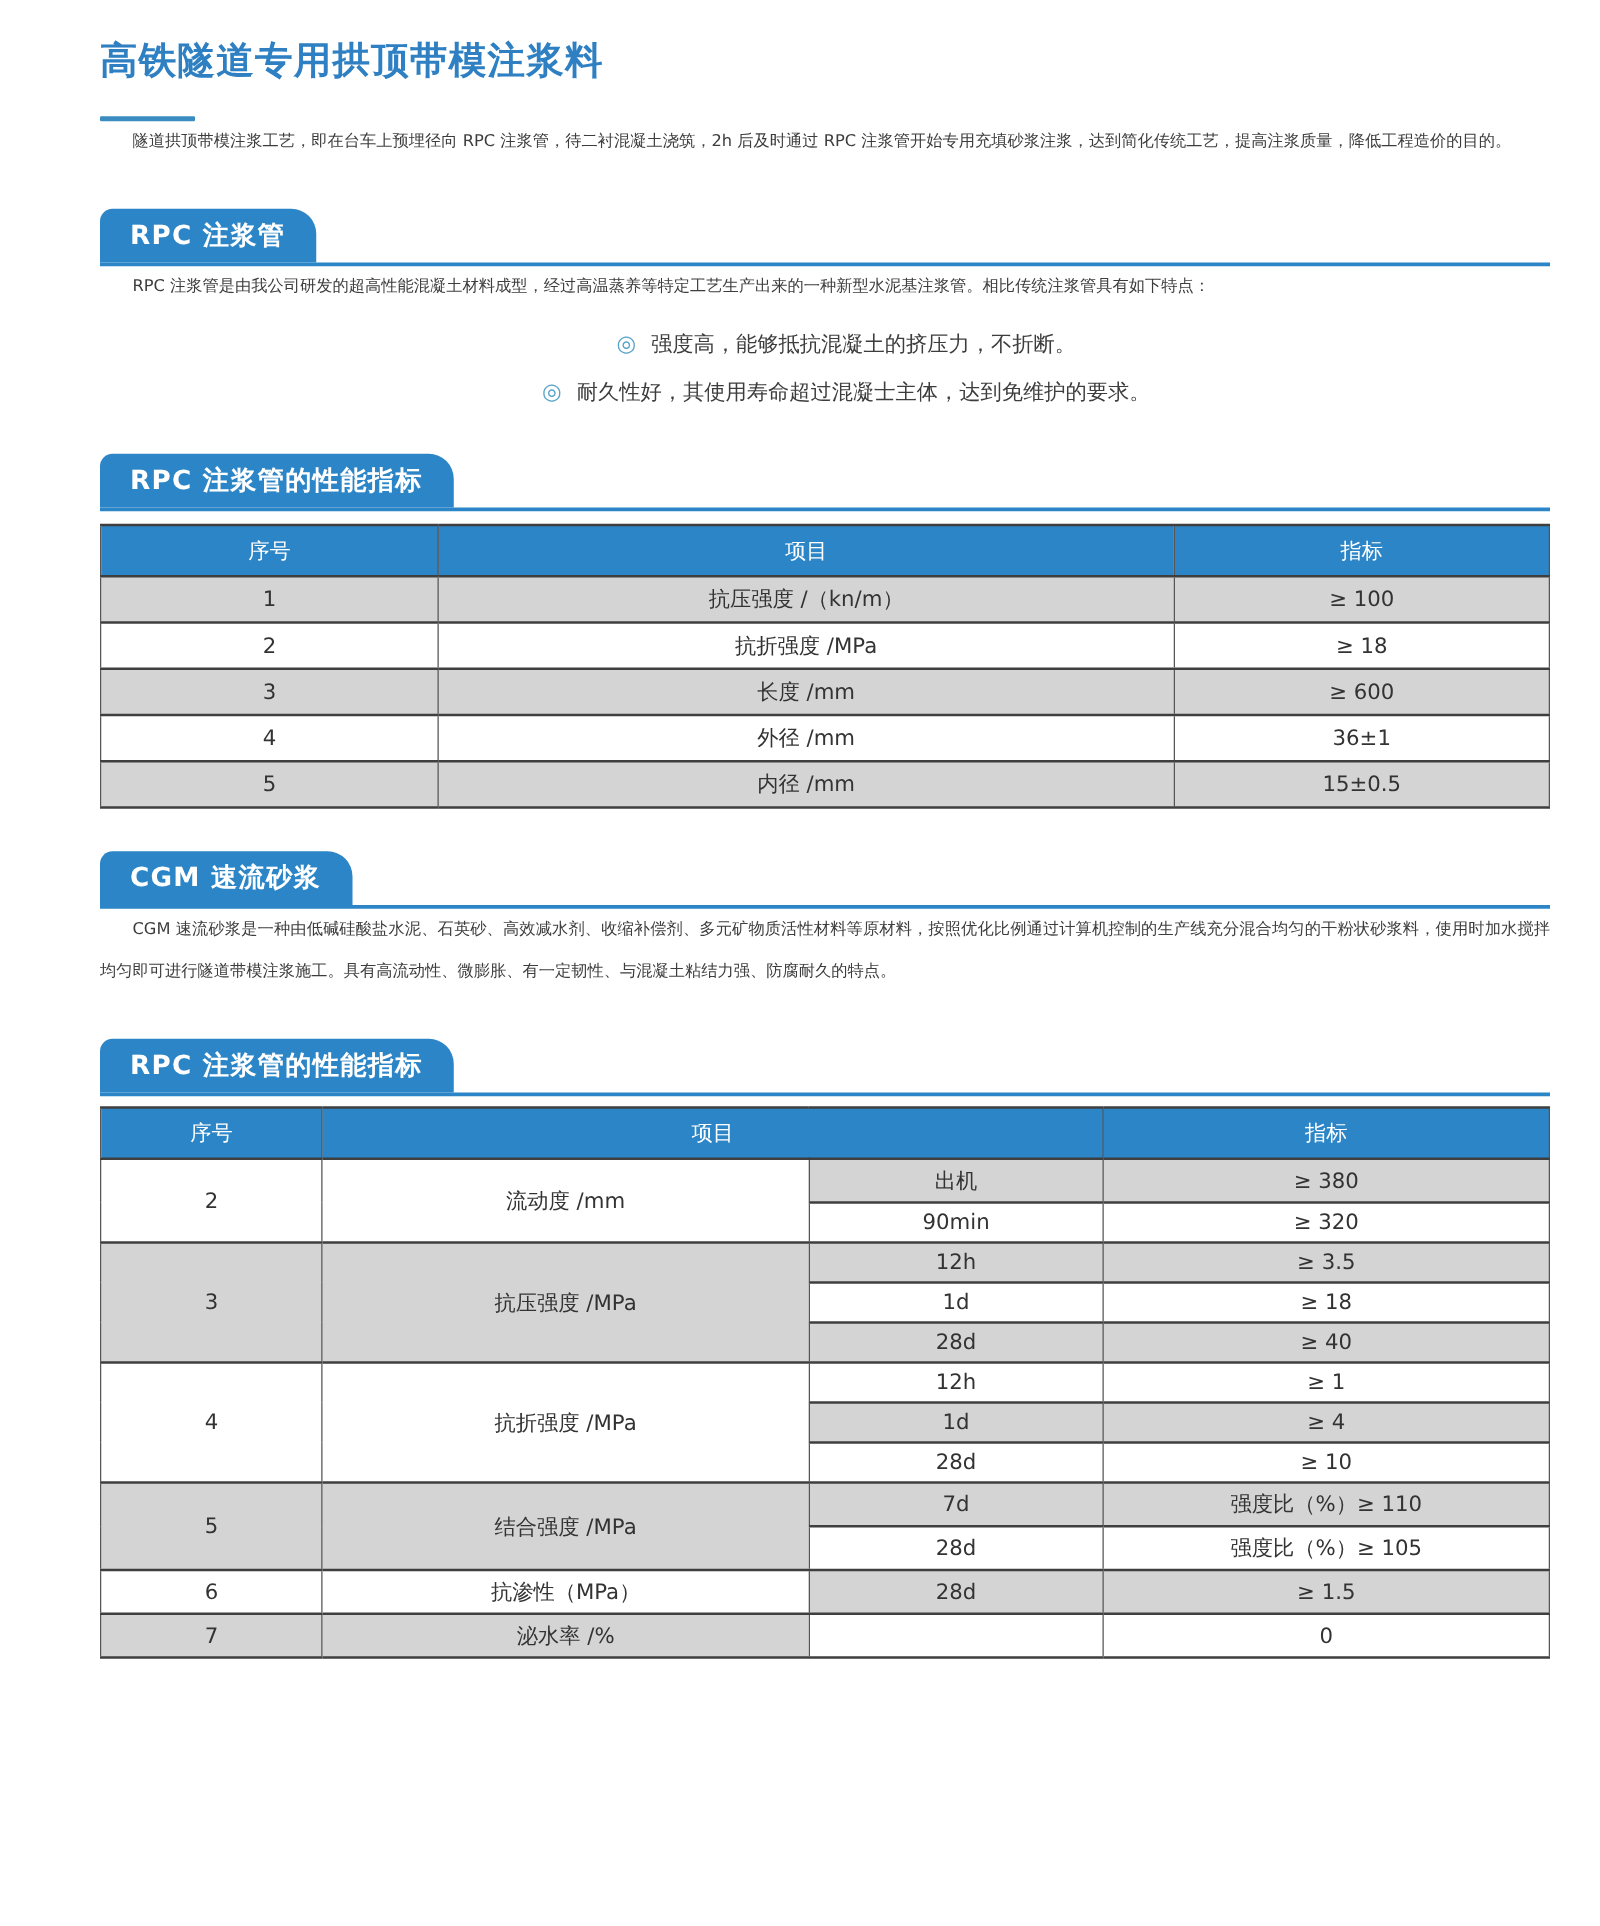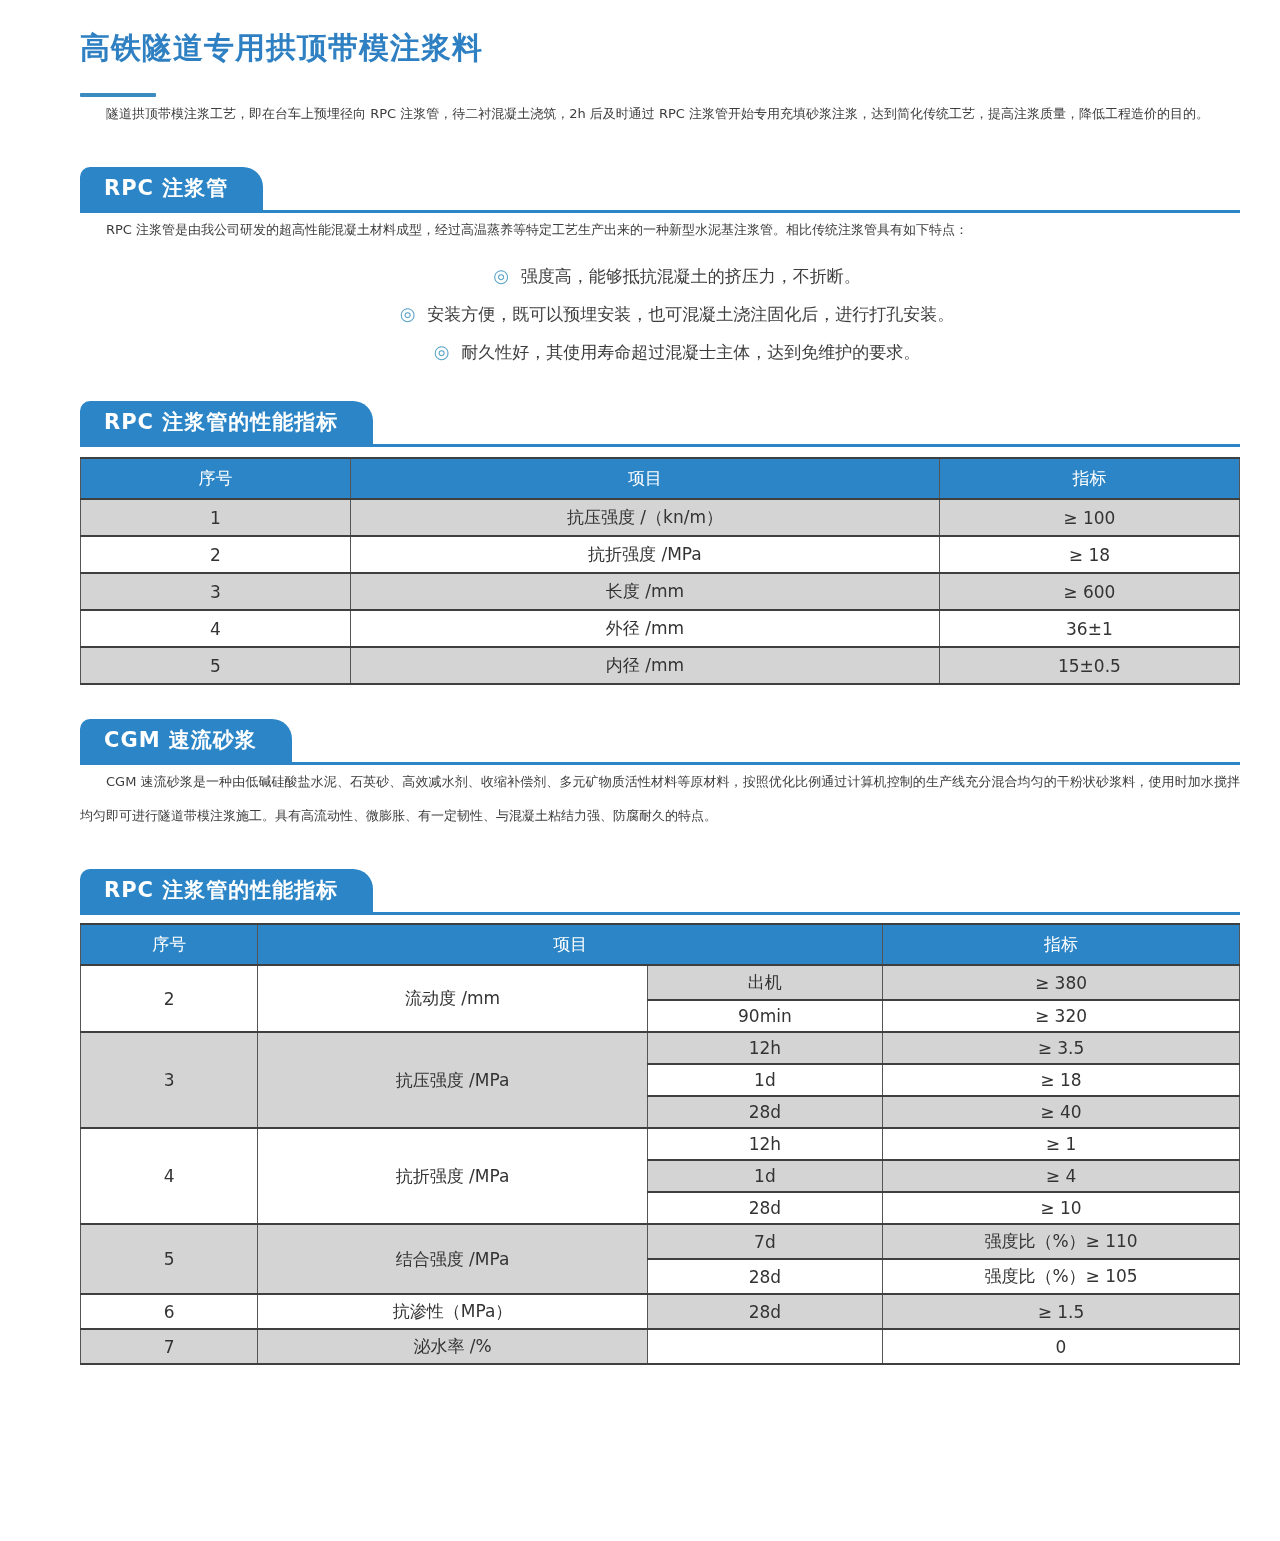--- a/index.html
+++ b/index.html
@@ -34,21 +34,21 @@
   .intro{margin-top:26px;}
 
   .badge-row{
     border-bottom:3px solid var(--accent-blue);
     line-height:0;
   }
   .badge{
     display:inline-block;
     background:var(--accent-blue);
     color:#fff;font-size:21px;font-weight:bold;
-    line-height:43px;padding:0 35px 0 24px;
+    line-height:43px;padding:0 25px 0 24px;
     border-radius:10px 20px 0 0;
     letter-spacing:1px;
   }
   .mt36{margin-top:36px;}
   .mt28{margin-top:30px;}
   .mt32{margin-top:34px;}
   .mt34{margin-top:36px;}
 
   .after-badge{margin-top:16px;}
 
@@ -92,21 +92,20 @@
 
   <p class="para indent intro">隧道拱顶带模注浆工艺，即在台车上预埋径向 RPC 注浆管，待二衬混凝土浇筑，2h 后及时通过 RPC 注浆管开始专用充填砂浆注浆，达到简化传统工艺，提高注浆质量，降低工程造价的目的。</p>
 
   <div class="badge-row mt36">
     <span class="badge">RPC 注浆管</span>
   </div>
   <p class="para indent after-badge">RPC 注浆管是由我公司研发的超高性能混凝土材料成型，经过高温蒸养等特定工艺生产出来的一种新型水泥基注浆管。相比传统注浆管具有如下特点：</p>
 
   <ul class="bullets">
     <li><span class="bullet-icon">◎</span><span>强度高，能够抵抗混凝土的挤压力，不折断。</span></li>
-    <li><span class="bullet-icon">◎</span><span>安装方便，既可以预埋安装，也可混凝土浇注固化后，进行打孔安装。</span></li>
     <li><span class="bullet-icon">◎</span><span>耐久性好，其使用寿命超过混凝士主体，达到免维护的要求。</span></li>
   </ul>
 
   <div class="badge-row mt28">
     <span class="badge">RPC 注浆管的性能指标</span>
   </div>
 
   <table class="tbl tbl1">
     <colgroup>
         <col style="width:23.3%">

